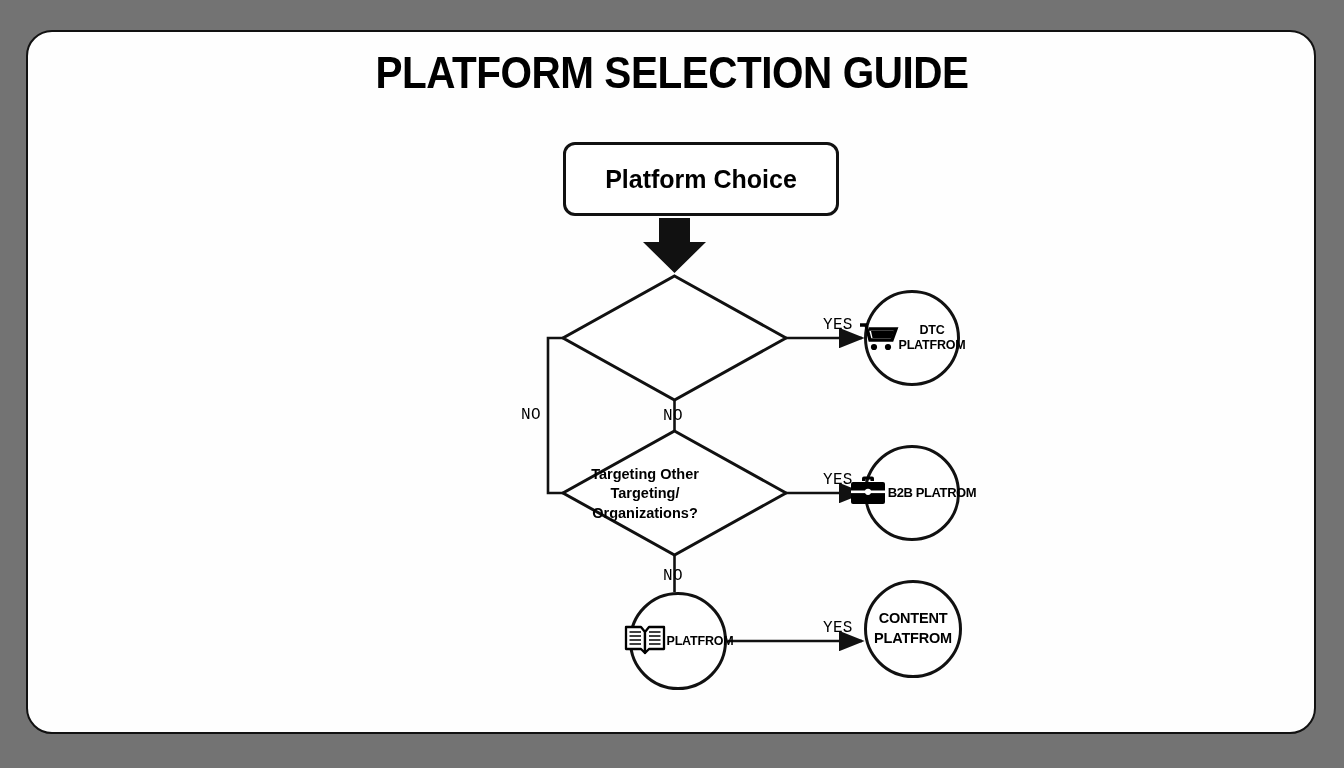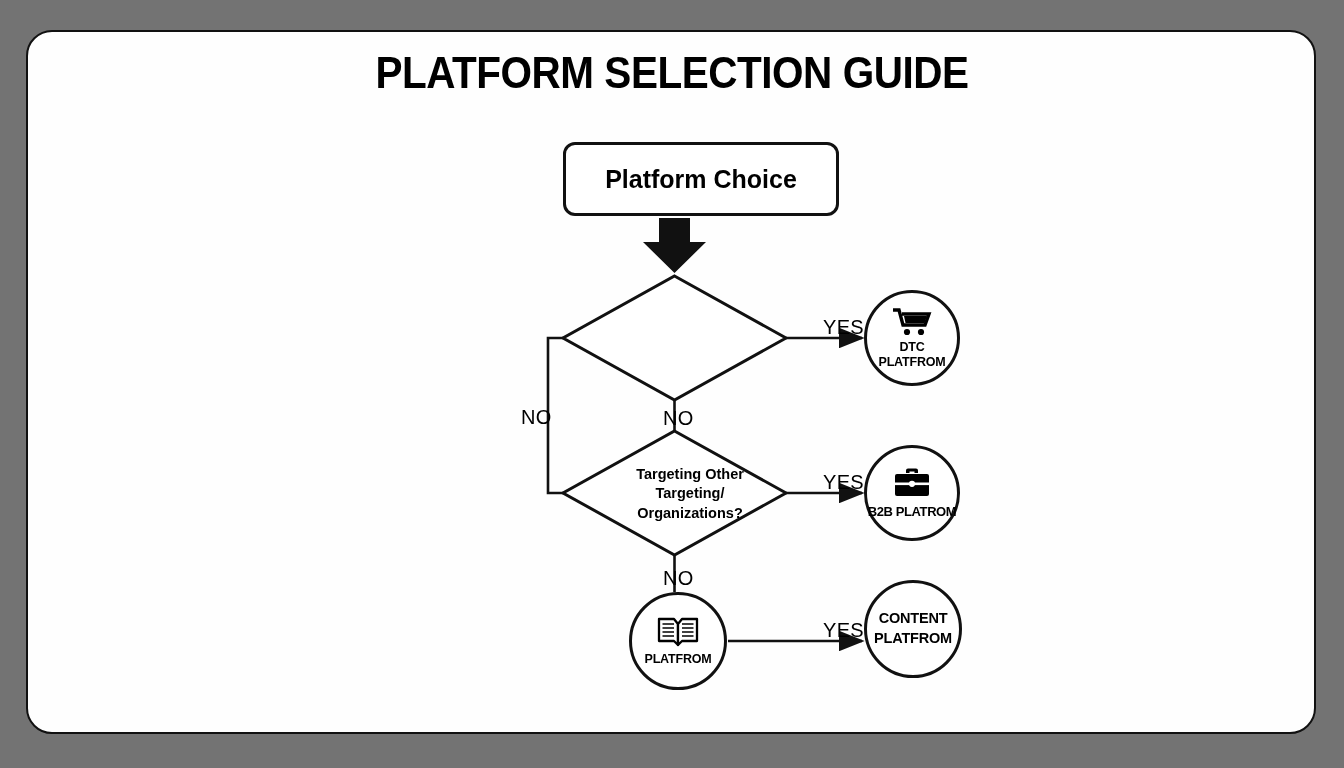--- a/index.html
+++ b/index.html
@@ -75,21 +75,21 @@
     line-height: 1.33;
     pointer-events: none;
   }
   .circle {
     position: absolute;
     border: 3px solid #111111;
     border-radius: 50%;
     box-sizing: border-box;
     background: #ffffff;
     display: flex;
-    flex-direction: column;
+    flex-direction: row;
     align-items: center;
     justify-content: center;
   }
   .circle-label {
     text-align: center;
     font-size: 12.5px;
     font-weight: bold;
     line-height: 1.2;
     letter-spacing: -0.2px;
   }
@@ -102,23 +102,24 @@
     font-size: 14.5px;
     line-height: 1.35;
   }
   .icon-wrap {
     display: block;
     line-height: 0;
     margin-bottom: 3px;
   }
   .edge-text {
     position: absolute;
-    font-size: 20px;
+    font-size: 16px;
     font-weight: normal;
     letter-spacing: 0.3px;
+    font-family: Liberation Mono, monospace;
   }
 </style>
 </head>
 <body>
 
 <div id="canvas">
 
   <div class="frame"></div>
 
   <div class="title">PLATFORM SELECTION GUIDE</div>
@@ -149,21 +150,21 @@
     <line x1="674.5" y1="400" x2="674.5" y2="431" stroke="#111111" stroke-width="2.6"></line>
 
     <line x1="786" y1="493" x2="862" y2="493" stroke="#111111" stroke-width="2.6" marker-end="url(#thin-arrow)"></line>
 
     <line x1="674.5" y1="555" x2="674.5" y2="592" stroke="#111111" stroke-width="2.6"></line>
 
     <line x1="728" y1="641" x2="862" y2="641" stroke="#111111" stroke-width="2.6" marker-end="url(#thin-arrow)"></line>
   </svg>
 
 
-  <div class="diamond-label" style="left:590px; top:465px; width:200px;">
+  <div class="diamond-label" style="left:545px; top:465px; width:200px;">
     <div>Targeting Other</div>
     <div>Targeting/</div>
     <div>Organizations?</div>
   </div>
 
   <div class="circle" style="left:864px; top:290px; width:96px; height:96px;">
     <span class="icon-wrap">
       <svg width="40" height="30" viewBox="0 0 40 30" xmlns="http://www.w3.org/2000/svg">
         <path d="M1,3 L7,3 L11,18 L33,18 L37,7 L10,7" fill="none" stroke="#000000" stroke-width="3.4" stroke-linecap="butt"></path>
         <path d="M12,9 L35,9 L32.5,16 L13.5,16 Z" fill="#000000"></path>

